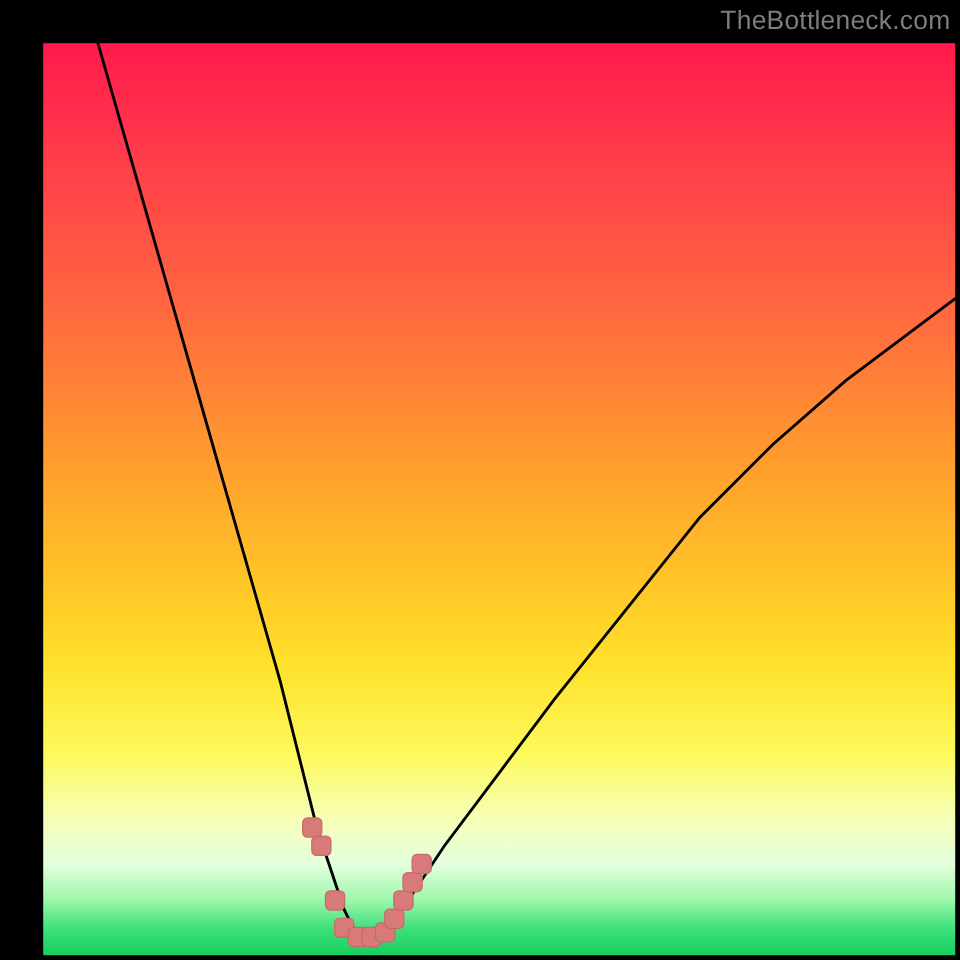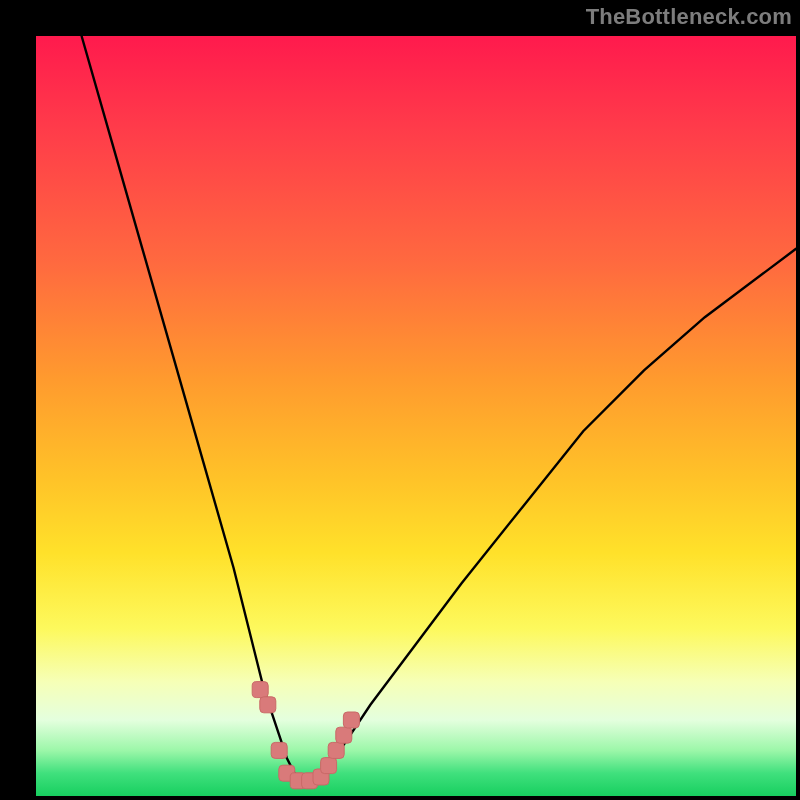--- a/index.html
+++ b/index.html
@@ -39,21 +39,21 @@
       #40e07d 97%,
       #17cf5f 100%
     );
   }
   .watermark {
     position: absolute;
     top: 4px;
     right: 8px;
     color: #7d7d7d;
     font-size: 22px;
-    font-weight: 700;
+    font-weight: 400;
     letter-spacing: 0.2px;
     user-select: none;
   }
   svg.curve {
     position: absolute;
     left: 0;
     top: 0;
     width: 760px;
     height: 760px;
     overflow: visible;

